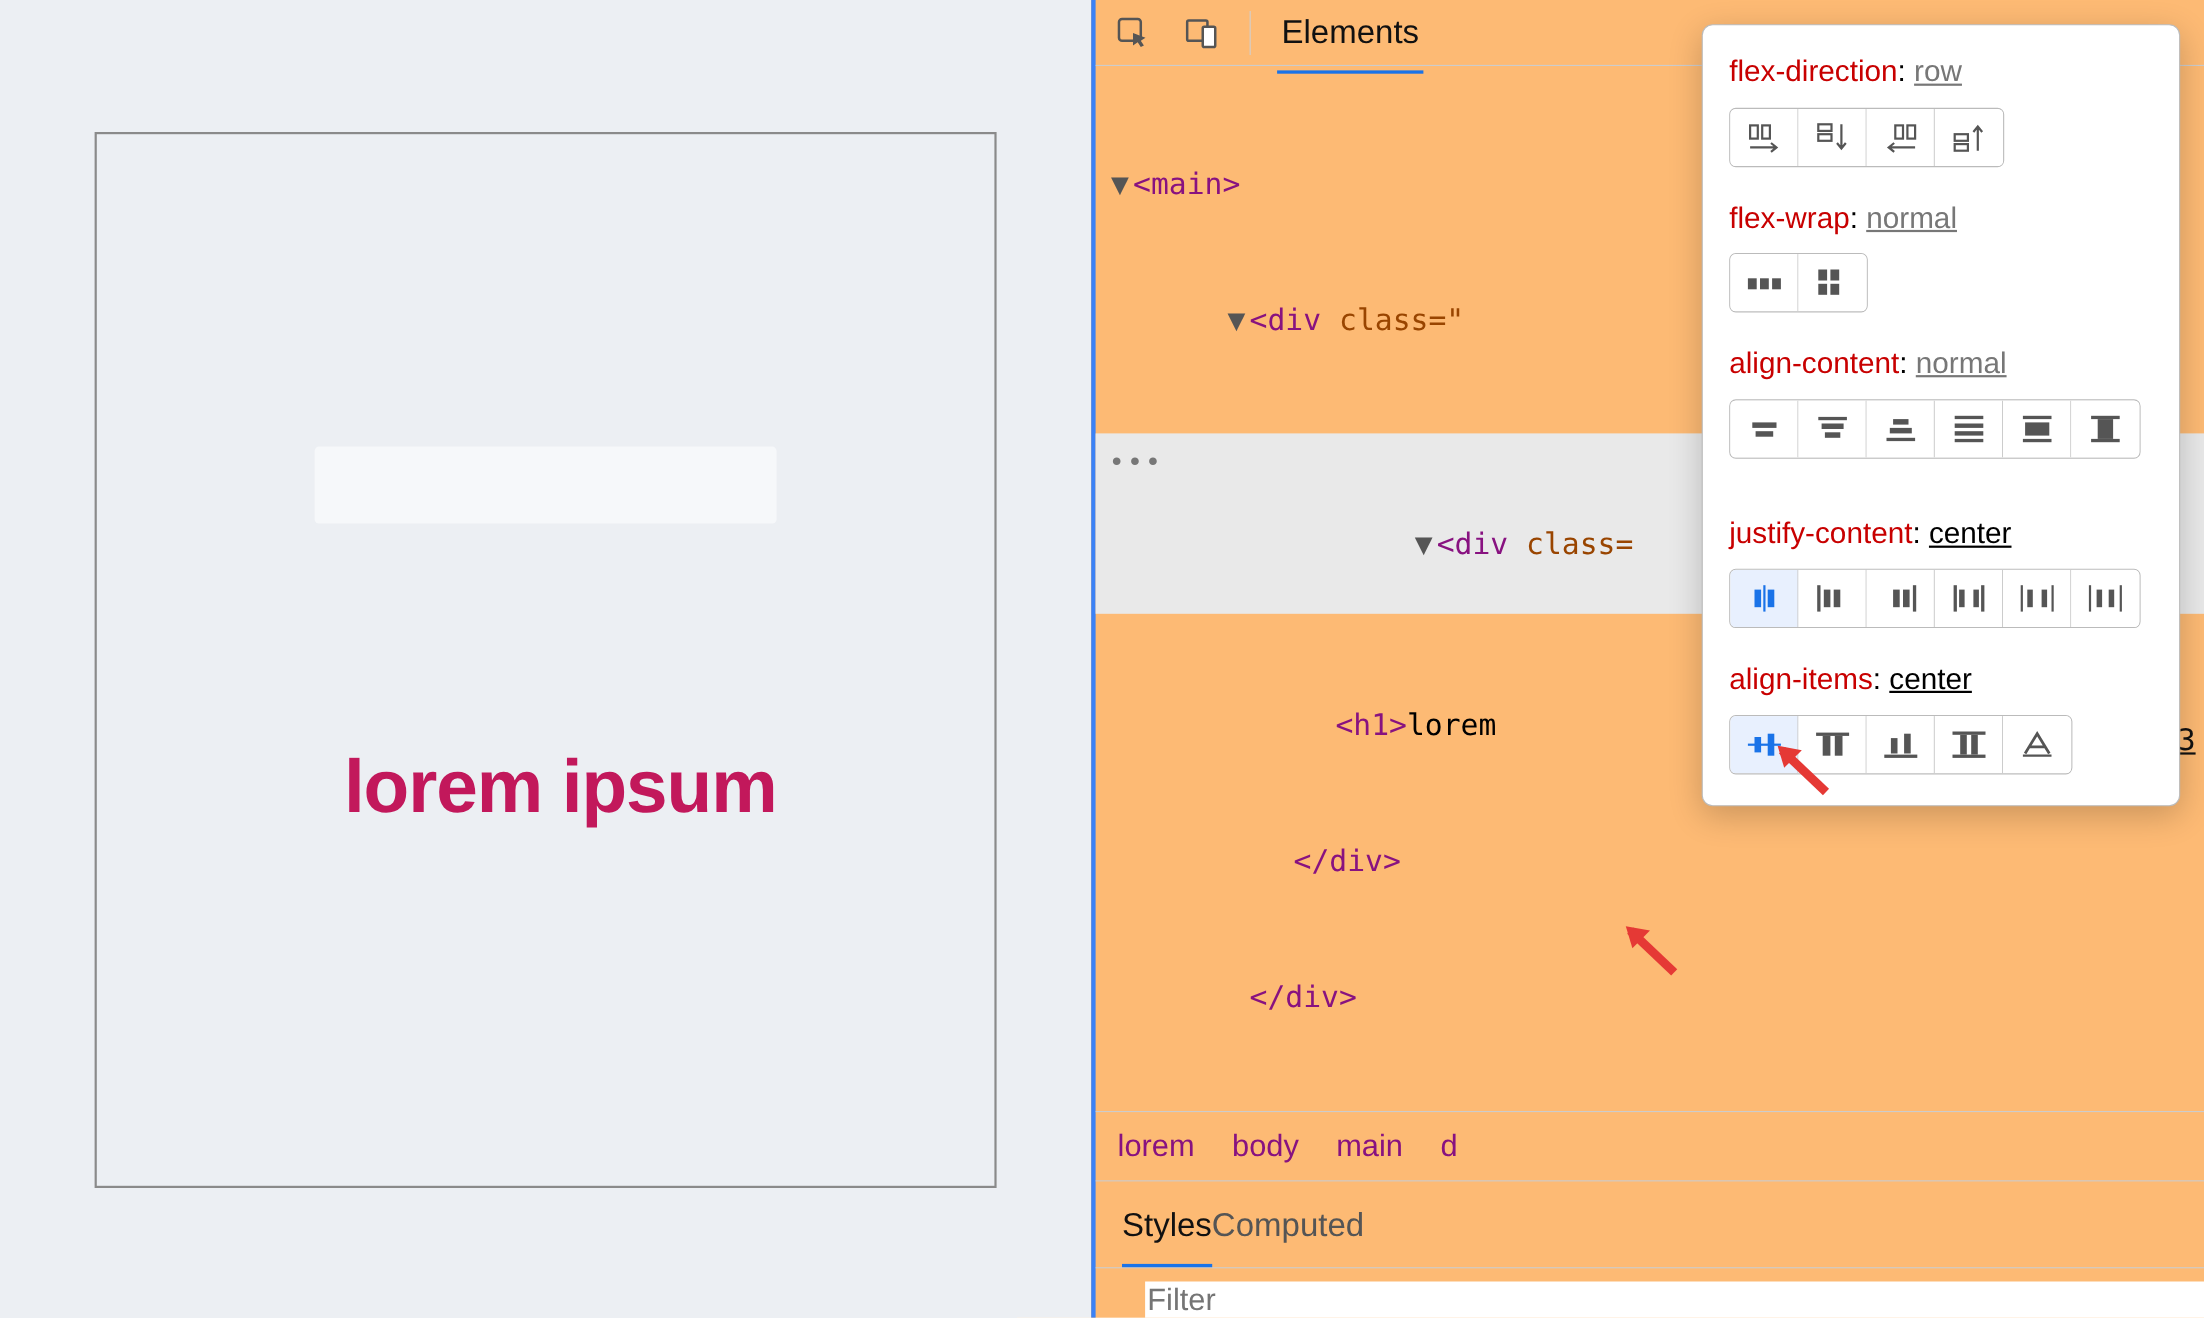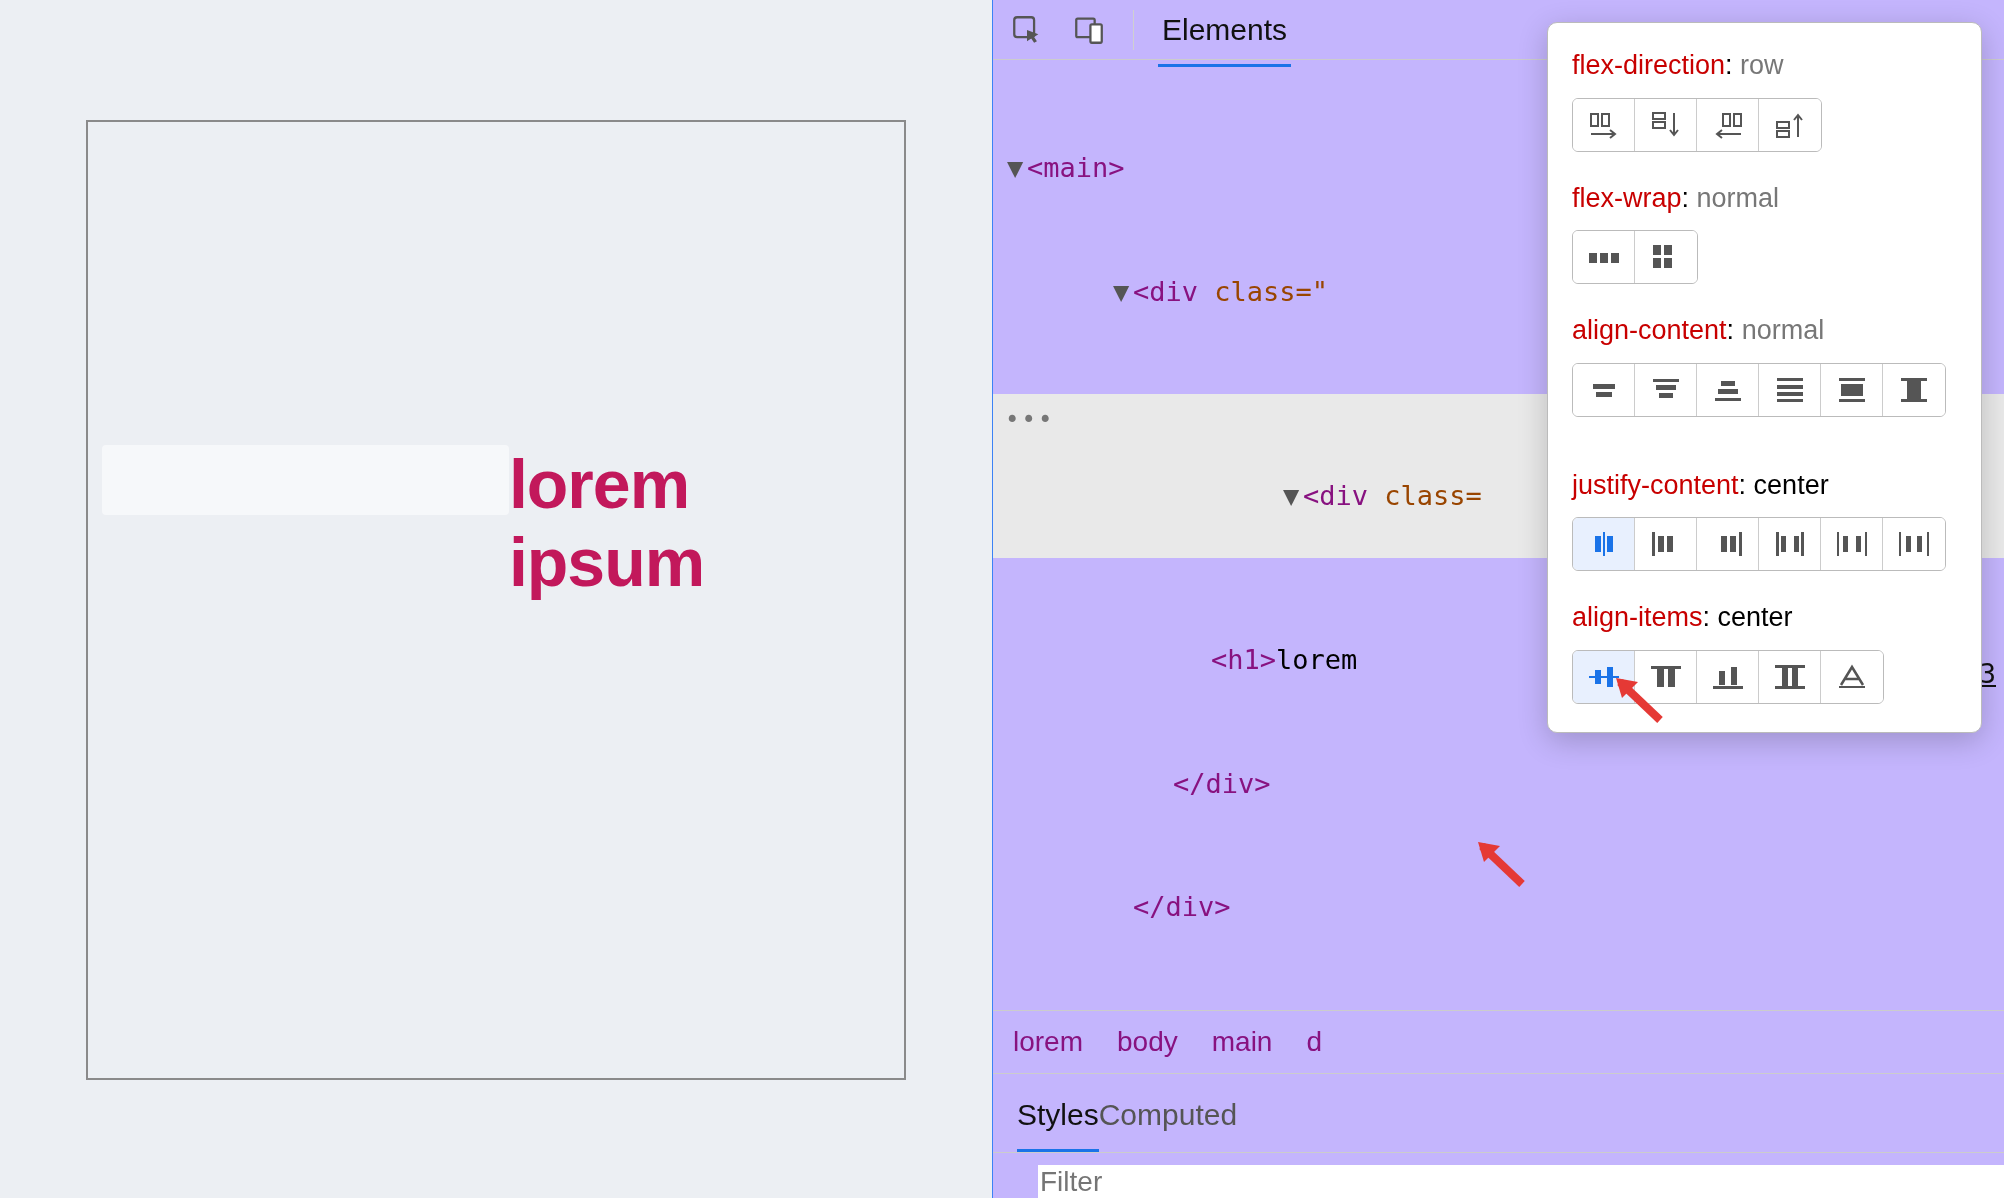--- a/index.html
+++ b/index.html
@@ -31,45 +31,46 @@
     height: 960px;
     border: 2px solid #8a8a8a;
     padding: 14px;
     display: flex;
     justify-content: center;
     align-items: center;
     position: relative;
   }
   .preview-h1-wrap{
     display:flex;
-    align-items:flex-start;
+    flex-direction:column;
+    align-items:flex-end;
     position:relative;
     top:-20px;
   }
   .preview-highlight{
     width:420px;
     height:70px;
     border-radius:4px;
     background:rgba(255,255,255,0.55);
     margin-bottom:200px;
   }
   .preview-h1 {
     font-size: 68px;
     font-weight: 600;
     color: #c2185b;
     letter-spacing: -1px;
   }
   
   .devtools {
     flex: 1;
-    border-left:1px solid #3b82f6;
+    border-left:4px solid #3b82f6;
     position: relative;
     font-size: 26px;
     line-height: 1.5;
-    background:#c4b5fd;
+    background:#fdba74;
   }
   
   .dt-toolbar {
     display:flex;
     align-items:center;
     height:60px;
     border-bottom:1px solid #ccc;
     padding:0 14px;
     gap:22px;
     position:relative;
@@ -164,21 +165,21 @@
     background:#fff;
     border:1px solid #bbb;
     border-radius:10px;
     box-shadow:0 8px 30px rgba(0,0,0,0.2);
     padding:22px 24px 24px;
     font-size:27px;
   }
   .fp-group{margin-bottom:26px;}
   .fp-label{margin-bottom:12px;}
   .fp-label .fp-prop{color:#c80000;}
-  .fp-label .fp-val{color:#777;}
+  .fp-label .fp-val{color:#777;text-decoration:underline;}
   .fp-row{
     display:flex;
     border:1px solid #bbb;
     border-radius:6px;
     width:fit-content;
     overflow:hidden;
   }
   .fp-btn{
     width:62px;height:52px;
     display:flex;align-items:center;justify-content:center;

